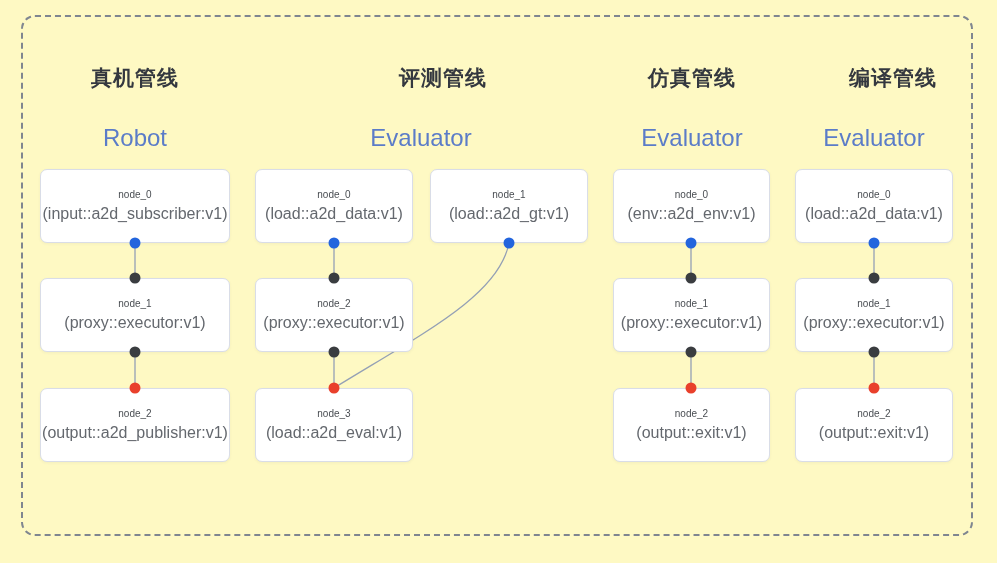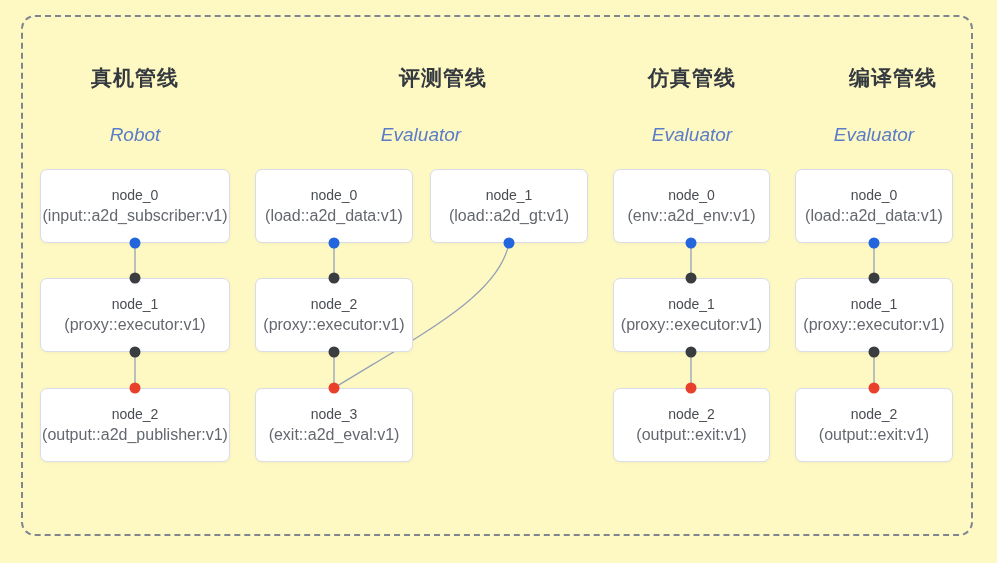--- a/index.html
+++ b/index.html
@@ -28,38 +28,37 @@
   .title-cn{
     position:absolute;
     transform:translateX(-50%);
     font-size:21px;font-weight:700;color:#34383f;
     white-space:nowrap;letter-spacing:1px;
     top:64px;
   }
   .title-en{
     position:absolute;
     transform:translateX(-50%);
-    font-size:19px;font-weight:400;color:#5b7cc8;
+    font-size:24px;font-weight:400;color:#5b7cc8;
     white-space:nowrap;
     top:124px;
-    font-style:italic;
   }
   .node{
     position:absolute;
     box-sizing:border-box;
     background:#ffffff;
     border:1px solid #d9dde7;
     border-radius:7px;
     box-shadow:0 1px 3px rgba(60,70,100,0.06);
     display:flex;flex-direction:column;
     align-items:center;justify-content:center;
     gap:3px;
   }
   .node .node-name{
-    font-size:14px;color:#494d52;line-height:1.2;
+    font-size:10px;color:#494d52;line-height:1.2;
   }
   .node .node-type{
     font-size:16px;color:#64686e;line-height:1.2;
     white-space:nowrap;
   }
   .dot{
     position:absolute;
     width:11px;height:11px;border-radius:50%;
     transform:translate(-50%,-50%);
     z-index:3;
@@ -109,21 +108,21 @@
       <div class="node" style="left: 430px; top: 169px; width: 158px; height: 74px;">
         <span class="node-name">node_1</span>
         <span class="node-type">(load::a2d_gt:v1)</span>
       </div>
       <div class="node" style="left: 255px; top: 278px; width: 158px; height: 74px;">
         <span class="node-name">node_2</span>
         <span class="node-type">(proxy::executor:v1)</span>
       </div>
       <div class="node" style="left: 255px; top: 388px; width: 158px; height: 74px;">
         <span class="node-name">node_3</span>
-        <span class="node-type">(exit::a2d_eval:v1)</span>
+        <span class="node-type">(load::a2d_eval:v1)</span>
       </div>
       <div class="dot" style="left: 334px; top: 243px; background: rgb(35, 101, 221);"></div>
       <div class="dot" style="left: 509px; top: 243px; background: rgb(35, 101, 221);"></div>
       <div class="dot" style="left: 334px; top: 278px; background: rgb(58, 61, 64);"></div>
       <div class="dot" style="left: 334px; top: 352px; background: rgb(58, 61, 64);"></div>
       <div class="dot" style="left: 334px; top: 388px; background: rgb(233, 64, 43);"></div>
       <div class="title-cn" style="left: 692px;">仿真管线</div>
       <div class="title-en" style="left: 692px;">Evaluator</div>
       <div class="node" style="left: 613px; top: 169px; width: 157px; height: 74px;">
         <span class="node-name">node_0</span>

